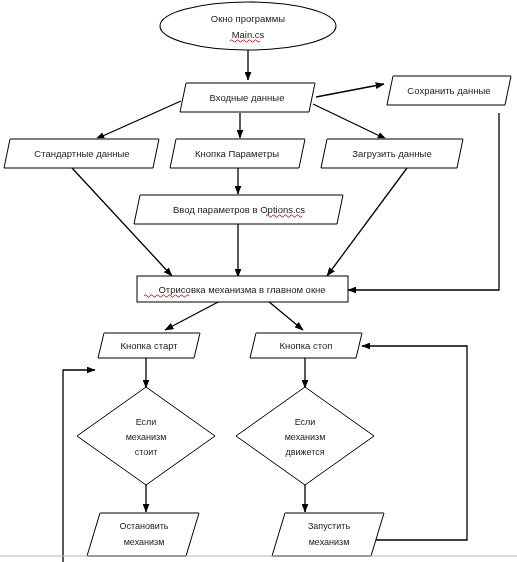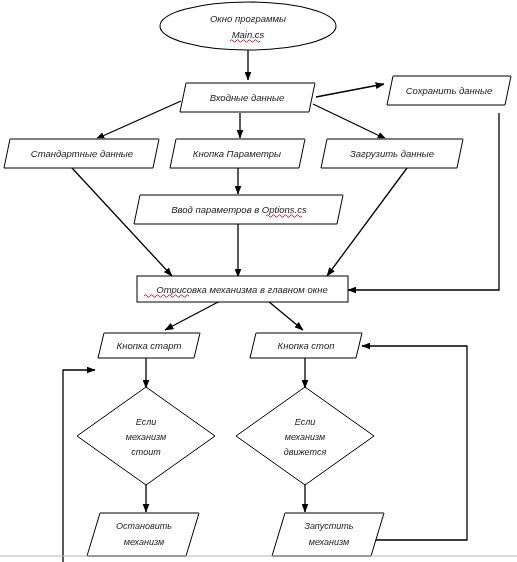--- a/index.html
+++ b/index.html
@@ -13,21 +13,20 @@
     position: relative;
     overflow: hidden;
     font-family: "Liberation Sans", sans-serif;
   }
   #flow-root {
     position: absolute;
     left: 0;
     top: 0;
     width: 517px;
     height: 562px;
-    font-style: italic;
   }
   svg#flow-svg {
     display: block;
     width: 517px;
     height: 562px;
   }
   .shape-outline {
     fill: #ffffff;
     stroke: #000000;
     stroke-width: 1;

